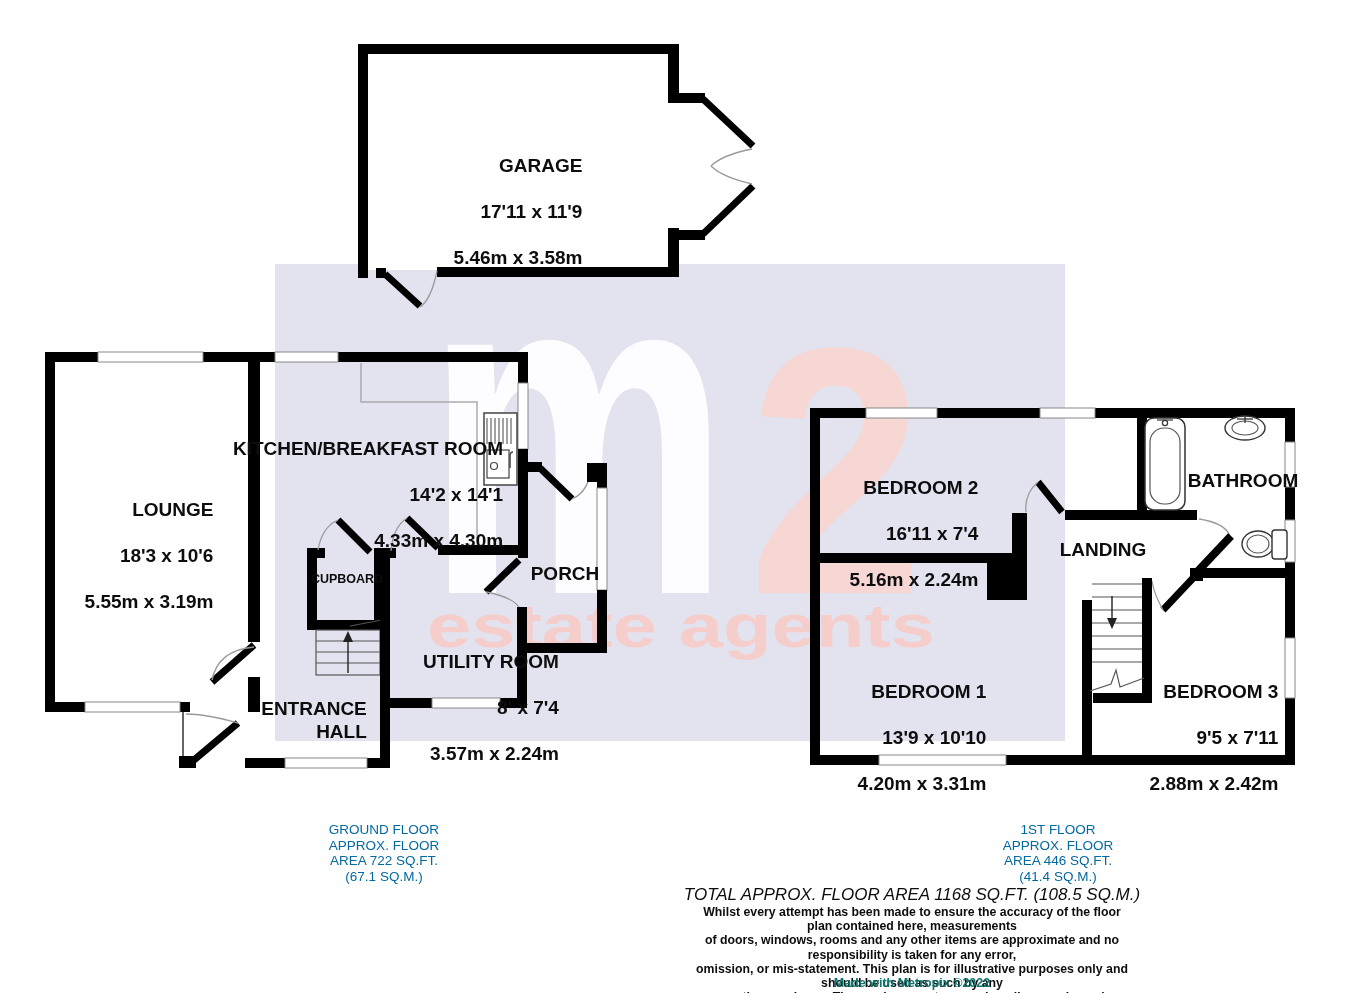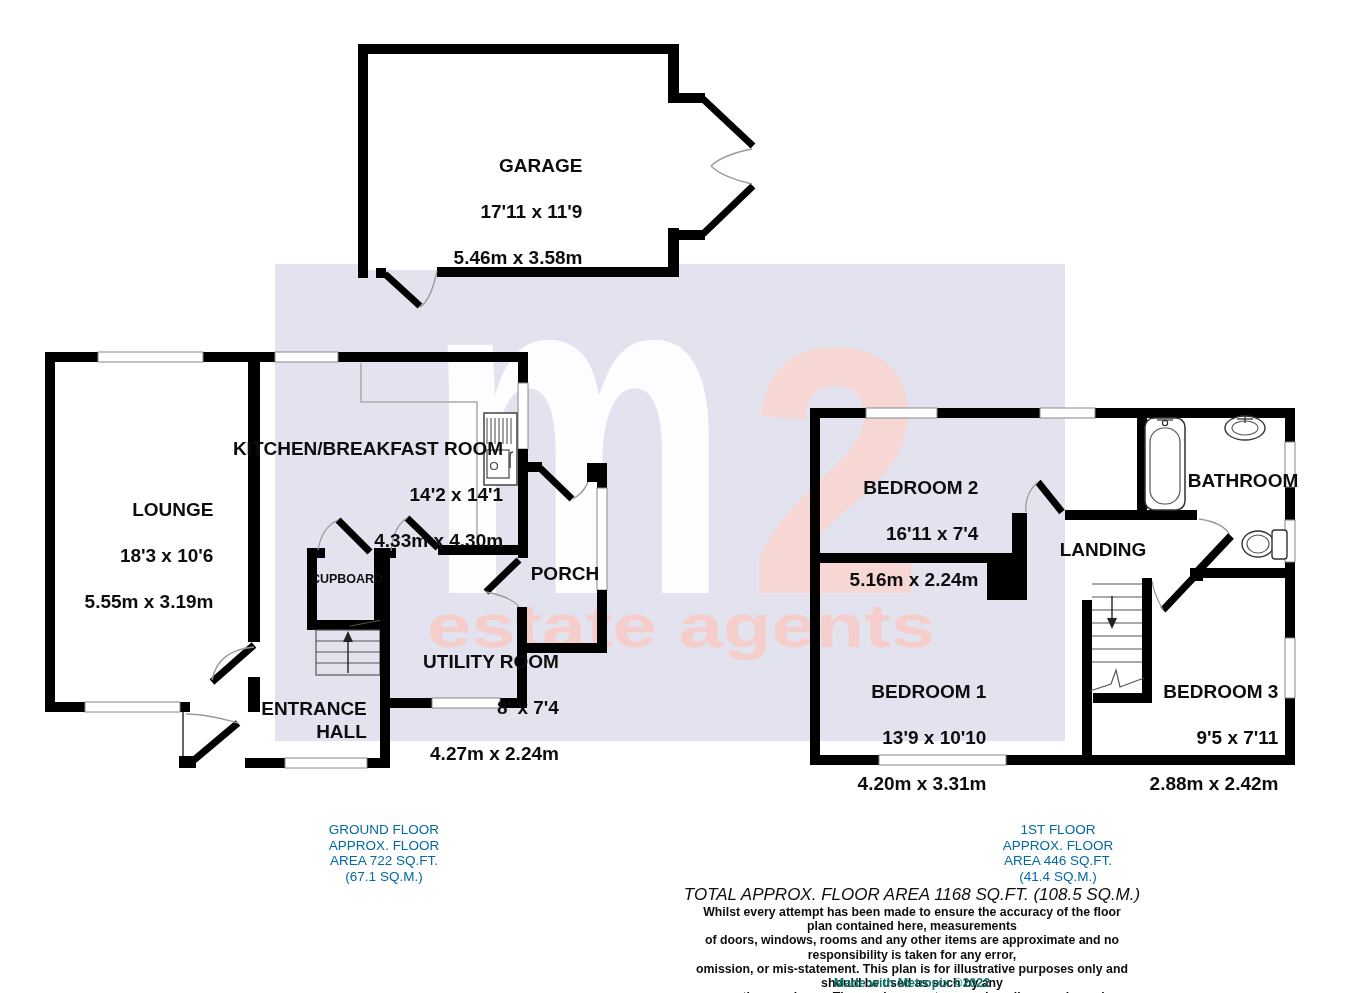--- a/index.html
+++ b/index.html
@@ -242,21 +242,21 @@
     <div>KITCHEN/BREAKFAST ROOM</div>
     <div>14'2 x 14'1</div>
     <div>4.33m x 4.30m</div>
   </div>
 
   <div class="room-label small" style="left:347px;top:572px;">CUPBOARD</div>
 
   <div class="room-label" style="left:455px;top:627px;margin-left:36px;">
     <div>UTILITY ROOM</div>
     <div>8' x 7'4</div>
-    <div>4.27m x 2.24m</div>
+    <div>3.57m x 2.24m</div>
   </div>
 
   <div class="room-label" style="left:565px;top:562px;">PORCH</div>
 
   <div class="room-label" style="left:314px;top:697px;">ENTRANCE
 HALL</div>
 
   <div class="room-label" style="left:914px;top:453px;">
     <div>BEDROOM 2</div>
     <div>16'11 x 7'4</div>

